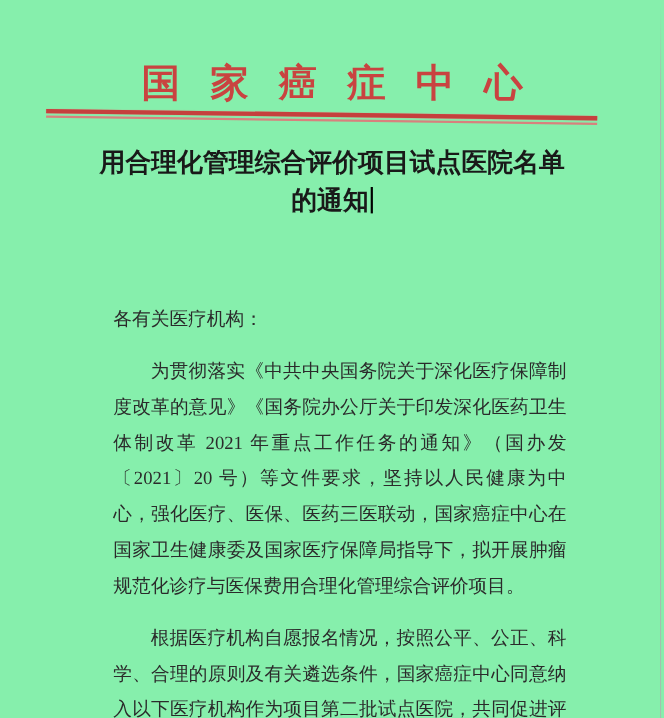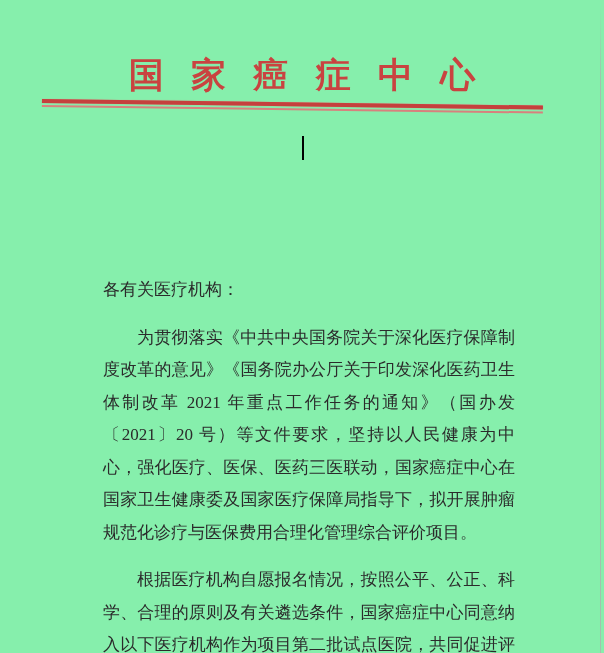--- a/index.html
+++ b/index.html
@@ -102,22 +102,23 @@
 <div class="page">
 
   <div class="letterhead">国家癌症中心</div>
 
   <div class="rule-wrap">
     <div class="rule-top"></div>
     <div class="rule-bottom"></div>
   </div>
 
   <div class="title">
+    <div>用合理化管理综合评价项目试点医院名单</div>
     <div>
-      <span class="caret"></span>
+      <span>的通知</span><span class="caret"></span>
     </div>
   </div>
 
   <div class="body-text">
     <p class="salutation">各有关医疗机构：</p>
     <p class="para">为贯彻落实《中共中央国务院关于深化医疗保障制度改革的意见》《国务院办公厅关于印发深化医药卫生体制改革 2021 年重点工作任务的通知》（国办发〔2021〕20 号）等文件要求，坚持以人民健康为中心，强化医疗、医保、医药三医联动，国家癌症中心在国家卫生健康委及国家医疗保障局指导下，拟开展肿瘤规范化诊疗与医保费用合理化管理综合评价项目。</p>
     <p class="para">根据医疗机构自愿报名情况，按照公平、公正、科学、合理的原则及有关遴选条件，国家癌症中心同意纳入以下医疗机构作为项目第二批试点医院，共同促进评价项目的开展，根据中心办发〔2022〕5 号文件规划，持续落实相关工作。</p>
   </div>
 
   <div class="edge"></div>

